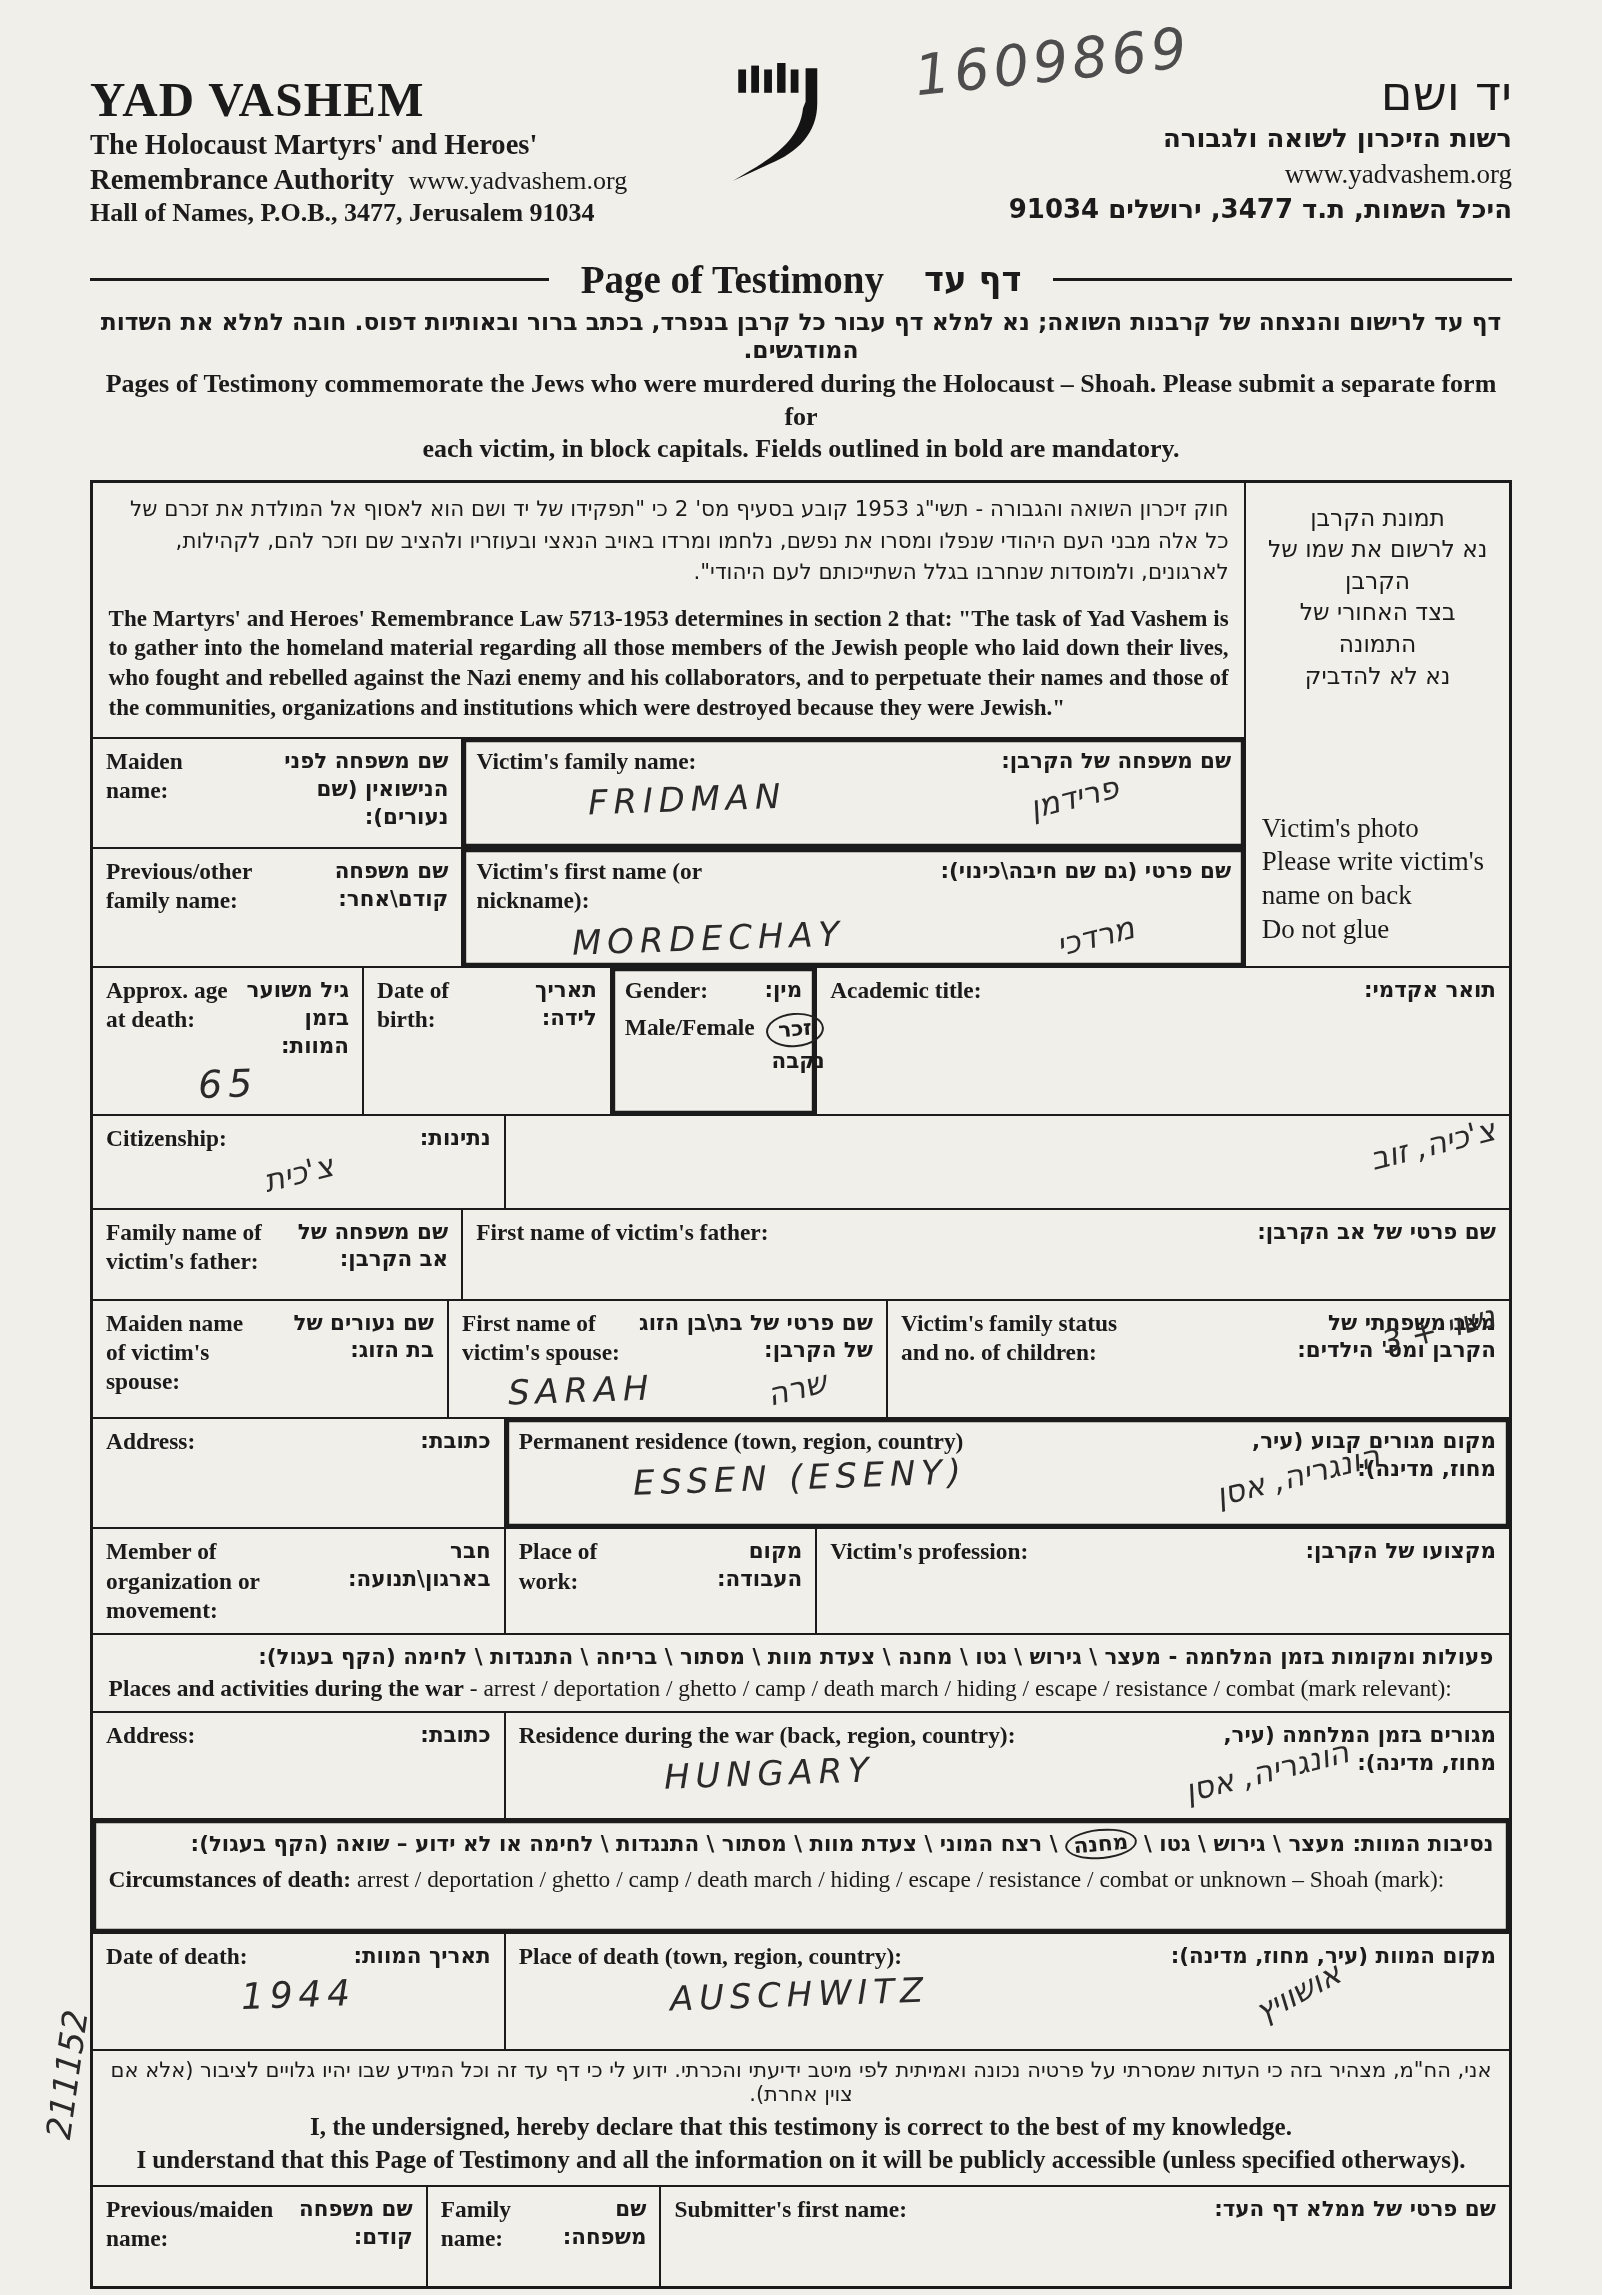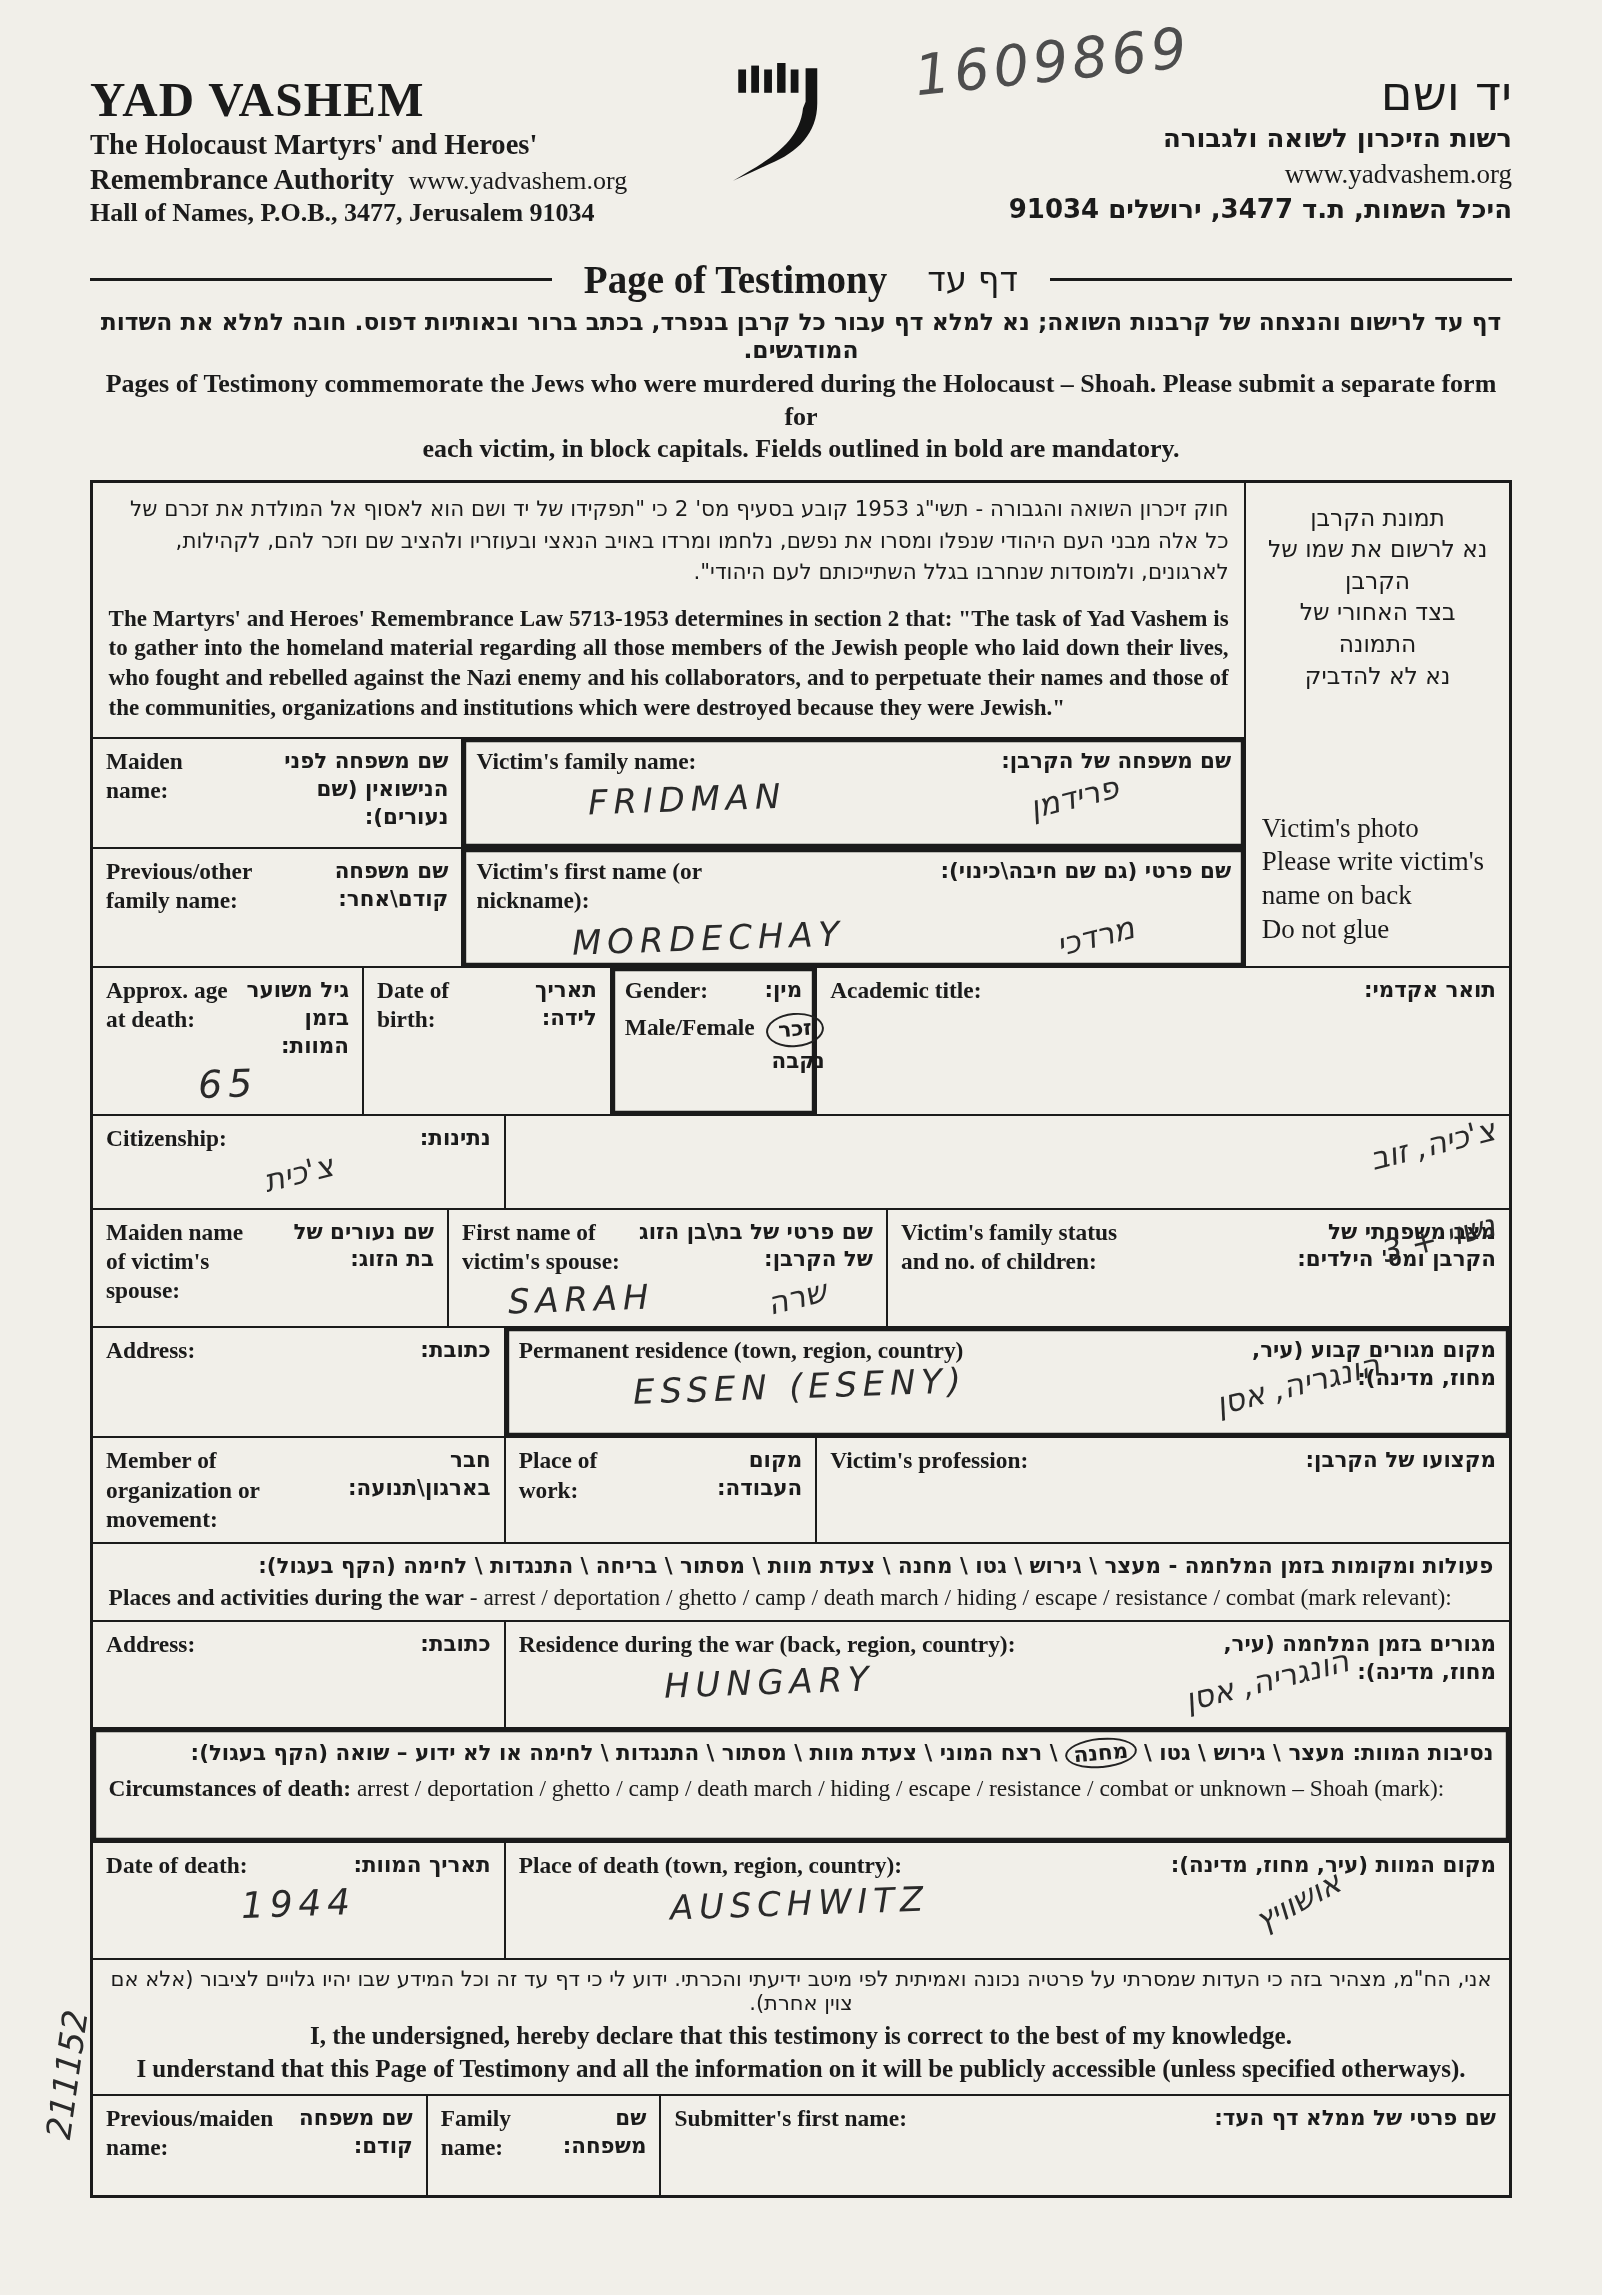--- a/index.html
+++ b/index.html
@@ -20,21 +20,21 @@
   .form-number{ position:absolute; left:824px; top:-29px; font-family:"DejaVu Sans",sans-serif; font-style:italic; font-size:56px; color:var(--pencil); transform:rotate(-6deg); letter-spacing:3.9px; }
   .hdr-right{ position:absolute; right:0; top:6.5px; text-align:right; direction:rtl; }
   .org-he{ font-size:48px; font-weight:normal; font-family:"DejaVu Sans",sans-serif; }
   .hdr-right .sub{ font-size:26px; font-weight:bold; font-family:"DejaVu Sans",sans-serif; line-height:1.35; }
   .hdr-right .url{ font-family:"Liberation Serif",serif; font-weight:normal; font-size:27px; direction:ltr; }
 
   
   .title-row{ display:flex; align-items:center; gap:32px; margin:3.9px 0 6.5px; }
   .rule{ flex:1; border-top:3.2px solid var(--ink); }
   .title-en{ font-size:39px; font-weight:bold; }
-  .title-he{ font-size:34px; font-weight:normal; font-family:"DejaVu Sans",sans-serif; margin-left:8px; }
+  .title-he{ font-size:34px; font-weight:bold; font-family:"DejaVu Sans",sans-serif; margin-left:8px; }
 
   
   .intro{ text-align:center; margin-bottom:14.3px; }
   .intro .he{ font-size:23.4px; font-weight:bold; font-family:"DejaVu Sans",sans-serif; direction:rtl; margin-bottom:3.9px; }
   .intro .en{ font-size:26px; font-weight:bold; line-height:1.25; }
 
   
   .form{ border:3.2px solid var(--ink); }
   .row{ display:flex; border-top:2.6px solid var(--ink); position:relative; }
   .top{ display:flex; }
@@ -228,20 +228,34 @@
               <span class="hand hand-he tilt">צ'כית</span>
             </div>
         </div>
         <div class="cell" style="width:71%">
           <div class="vals" style="justify-content:flex-end">
               <span class="hand hand-he tilt">צ'כיה, זוב</span>
             </div>
         </div>
       </div>
 
+      <div class="row" style="min-height:91px">
+        <div class="cell" style="width:26%">
+          <div class="lbl">
+              <span class="en-l">Family name of victim's father:</span>
+              <span class="he-l">שם משפחה של אב הקרבן:</span>
+            </div>
+        </div>
+        <div class="cell" style="width:74%">
+          <div class="lbl">
+              <span class="en-l">First name of victim's father:</span>
+              <span class="he-l">שם פרטי של אב הקרבן:</span>
+            </div>
+        </div>
+      </div>
 
 
       <div class="row" style="min-height:101px">
         <div class="cell" style="width:25%">
           <div class="lbl">
               <span class="en-l" style="max-width:48%">Maiden name of victim's spouse:</span>
               <span class="he-l">שם נעורים של בת הזוג:</span>
             </div>
         </div>
         <div class="cell" style="width:31%">

